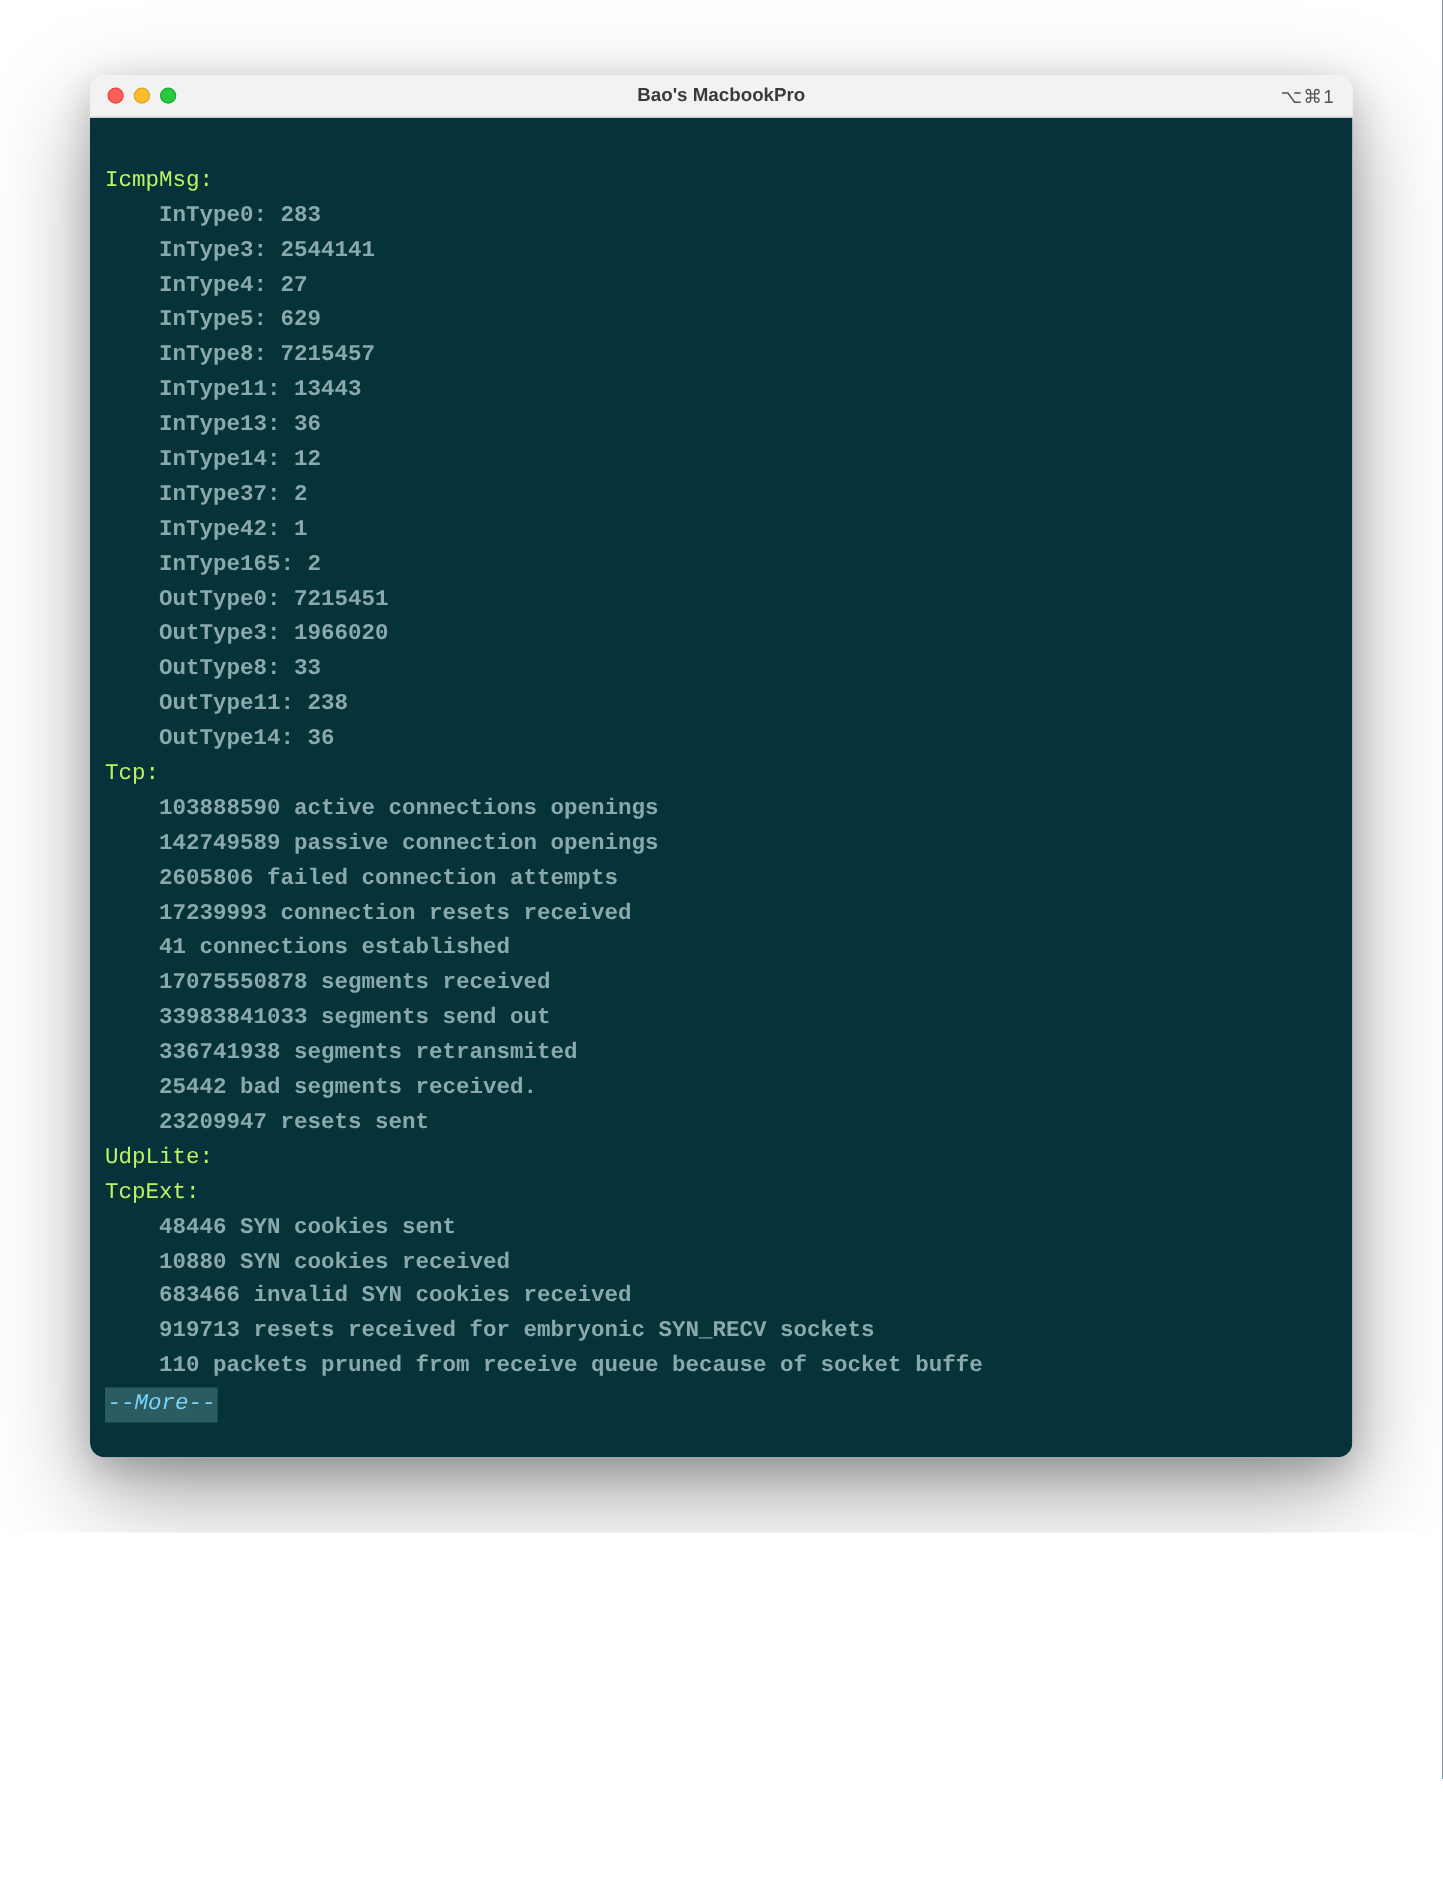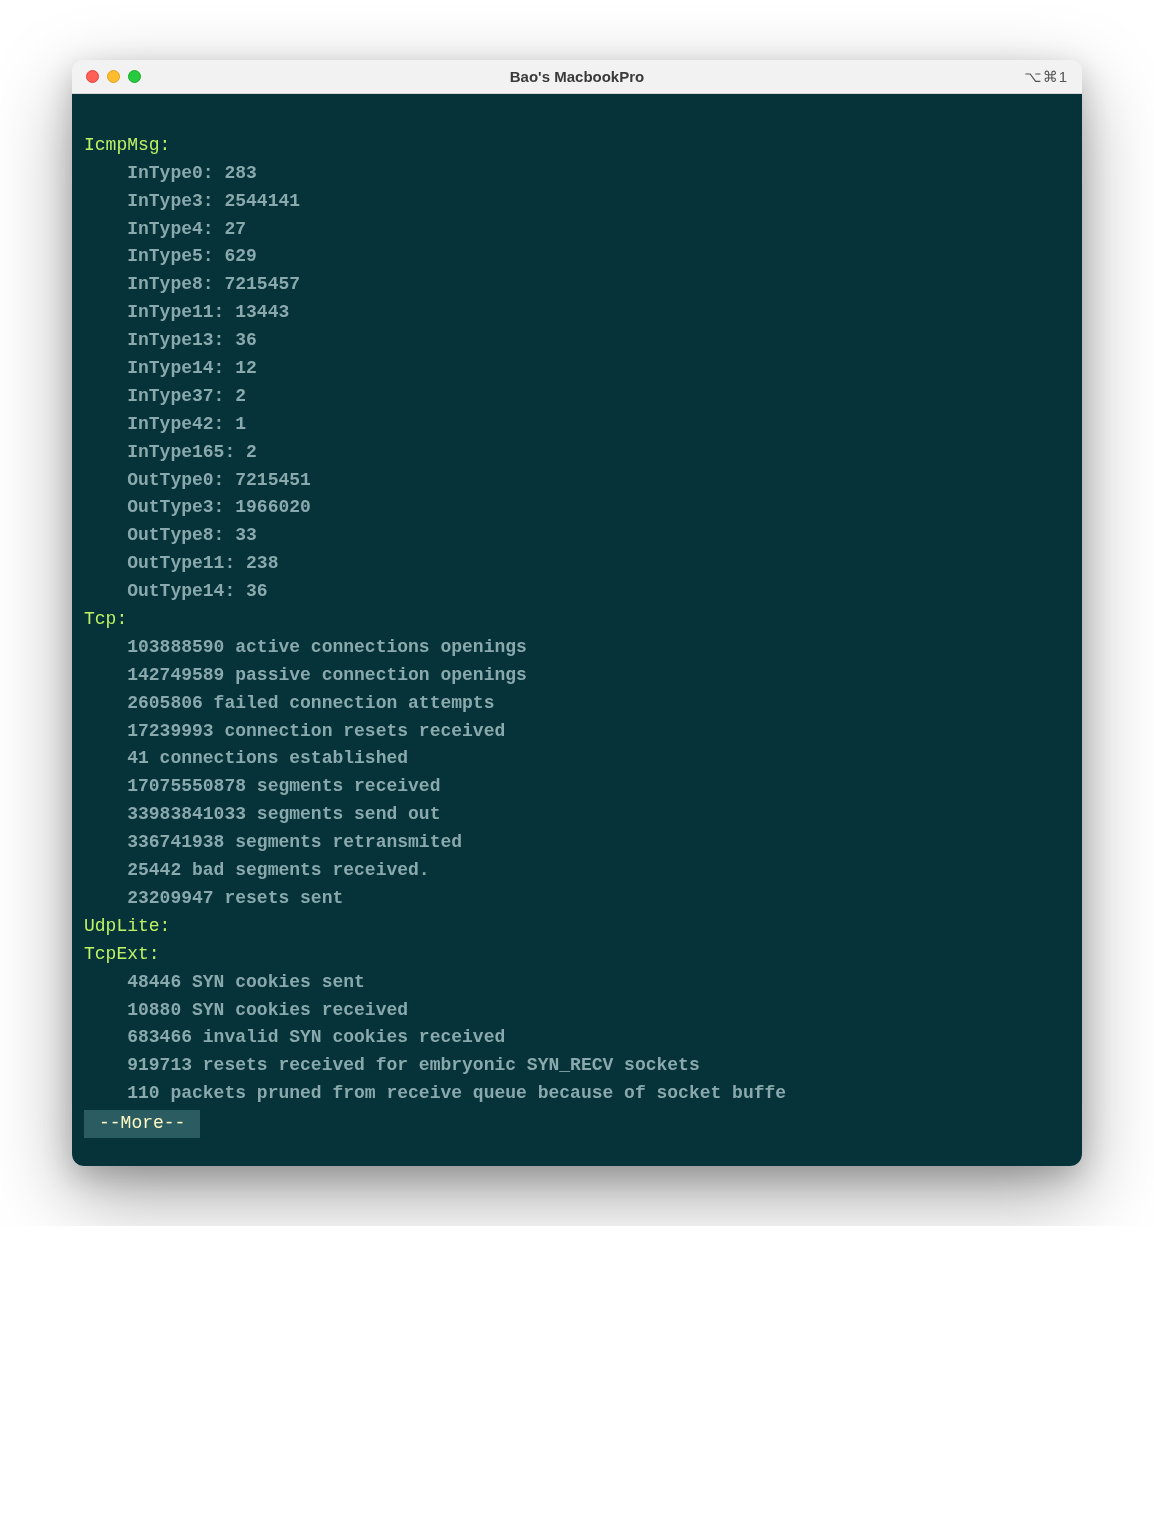--- a/index.html
+++ b/index.html
@@ -70,24 +70,25 @@
     .terminal .section-head {
       color: #bef264;
     }
     .terminal .line {
       color: #8aa9ad;
       font-weight: bold;
     }
     .indent1 { padding-left: 4ch; display: block; }
     .more-bar {
       background: #2a5c62;
-      color: #fef9c3;
+      color: #7dd3fc;
       display: inline-block;
-      padding: 0 15px;
+      padding: 0 2px;
       margin-top: 2px;
+      font-style: italic;
     }
   </style>
 </head>
 <body>
 
 <div class="window">
   <div class="titlebar">
     <div class="traffic-lights">
       <div class="light red"></div>
       <div class="light yellow"></div>

